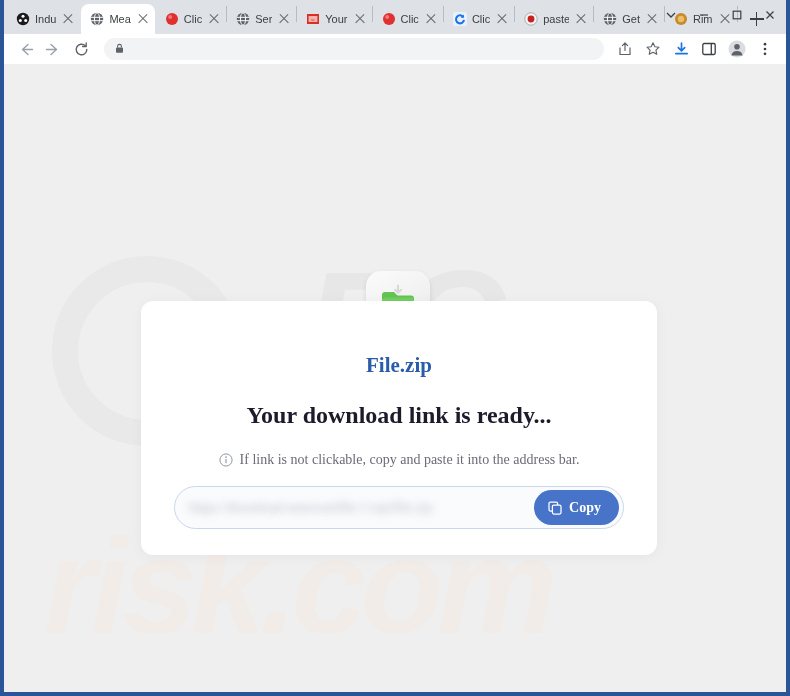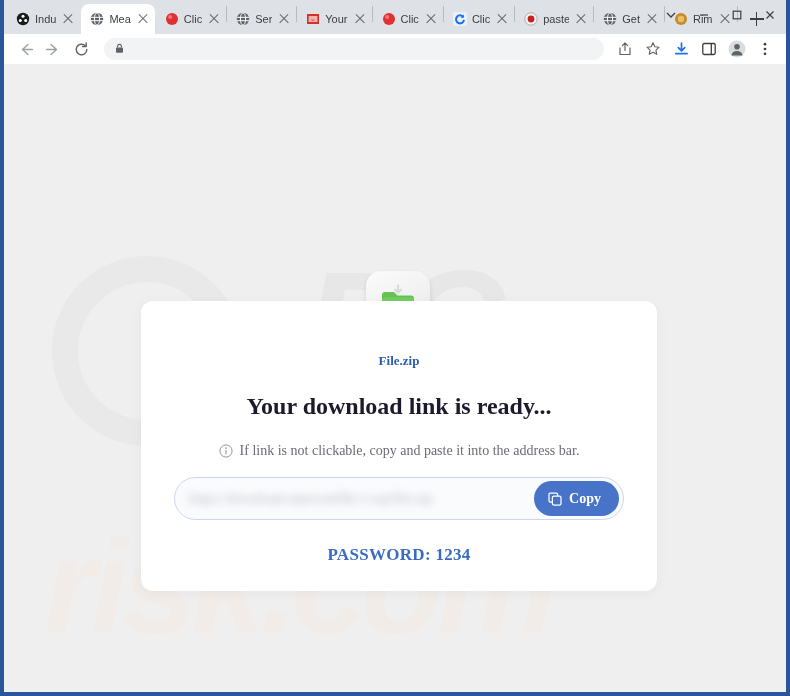--- a/index.html
+++ b/index.html
@@ -219,21 +219,21 @@
     width: 64px; height: 64px;
     border-radius: 15px;
     background: linear-gradient(150deg,#fbfbfb 0%,#e9e9e9 100%);
     box-shadow: 0 2px 5px rgba(0,0,0,.10);
     display: flex; align-items: center; justify-content: center;
   }
   .zipicon svg { display: block; }
 
   .filename {
     font-family: "Liberation Serif", serif;
-    font-size: 13px;
+    font-size: 21px;
     font-weight: 700;
     color: #2b5cab;
     margin-bottom: 24px;
   }
   .headline {
     font-family: "Liberation Serif", serif;
     font-size: 24px;
     font-weight: 700;
     color: #1b1b2b;
     margin-bottom: 23px;
@@ -566,16 +566,15 @@
           <span>
             <svg width="14" height="14" viewBox="0 0 14 14">
                 <rect x="1" y="1" width="8.6" height="9" rx="1.4" fill="none" stroke="#ffffff" stroke-width="1.25"></rect>
                 <rect x="4.4" y="4" width="8.6" height="9" rx="1.4" fill="#4774c8" stroke="#ffffff" stroke-width="1.25"></rect>
               </svg>
           </span>
           <span>Copy</span>
         </div>
       </div>
 
-      <div class="password">PASSWORD: 1234</div>
     </div>
   </div>
 </div>
 
 </body></html>

